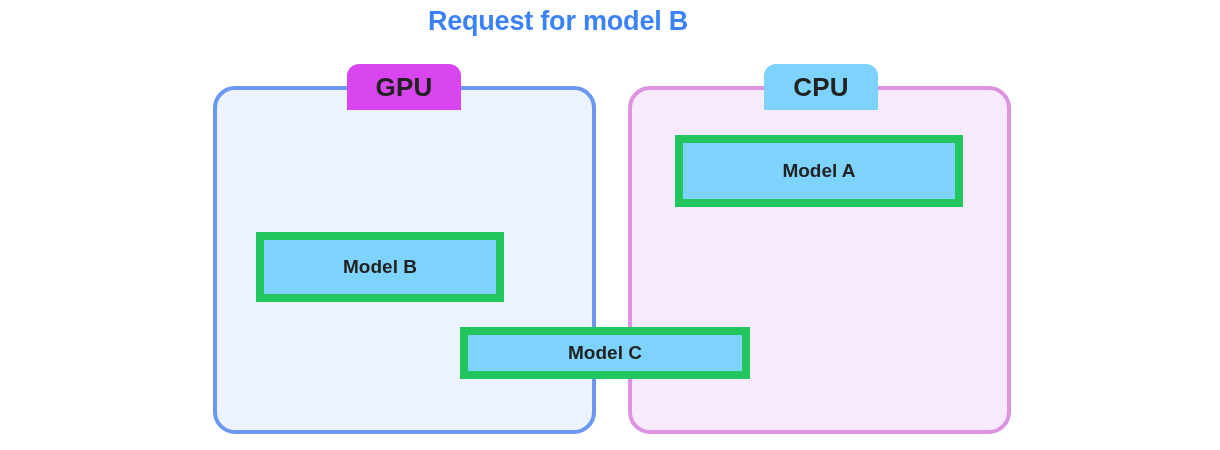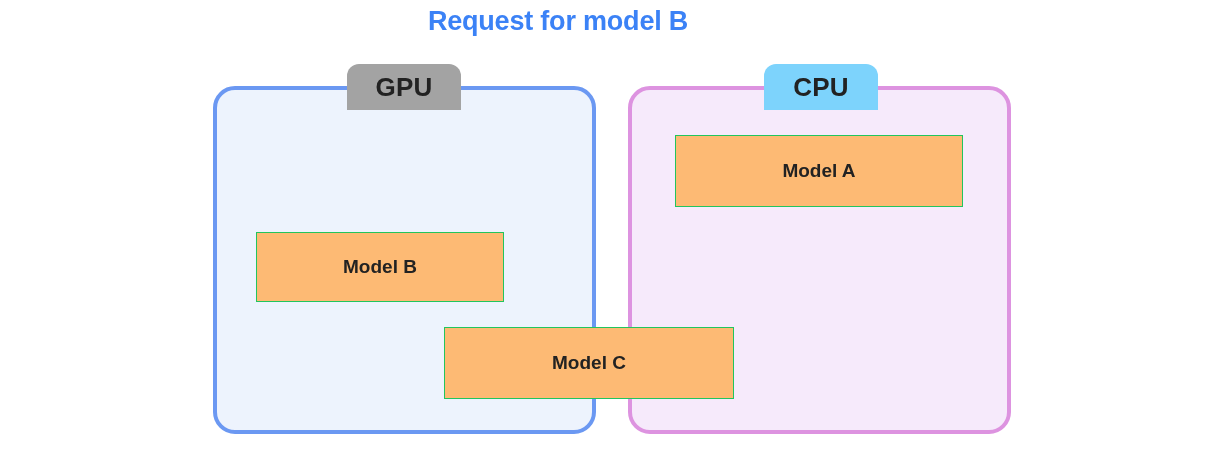--- a/index.html
+++ b/index.html
@@ -70,45 +70,45 @@
     justify-content: center;
     font-size: 26px;
     font-weight: bold;
     color: #222222;
     letter-spacing: 0.2px;
   }
   .zone-badge-gpu {
     left: 347px;
     top: 64px;
     width: 114px;
-    background: #a3a3a3;
+    background: #d946ef;
   }
   .zone-badge-cpu {
     left: 764px;
     top: 64px;
     width: 114px;
     background: #7dd3fc;
   }
 
   
   .model-box {
     position: absolute;
     box-sizing: border-box;
-    background: #fdba74;
-    border: 1px solid #22c55e;
+    background: #7dd3fc;
+    border: 8px solid #22c55e;
     display: flex;
     align-items: center;
     justify-content: center;
     font-size: 19px;
     font-weight: bold;
     color: #222222;
   }
   .model-a { left: 675px; top: 135px; width: 288px; height: 72px; }
   .model-b { left: 256px; top: 232px; width: 248px; height: 70px; }
-  .model-c { left: 444px; top: 327px; width: 290px; height: 72px; }
+  .model-c { left: 460px; top: 327px; width: 290px; height: 52px; }
 </style>
 </head>
 <body>
 
 <div class="canvas">
 
   <div class="diagram-title">Request for model B</div>
 
   <div class="zone zone-gpu"></div>
 

